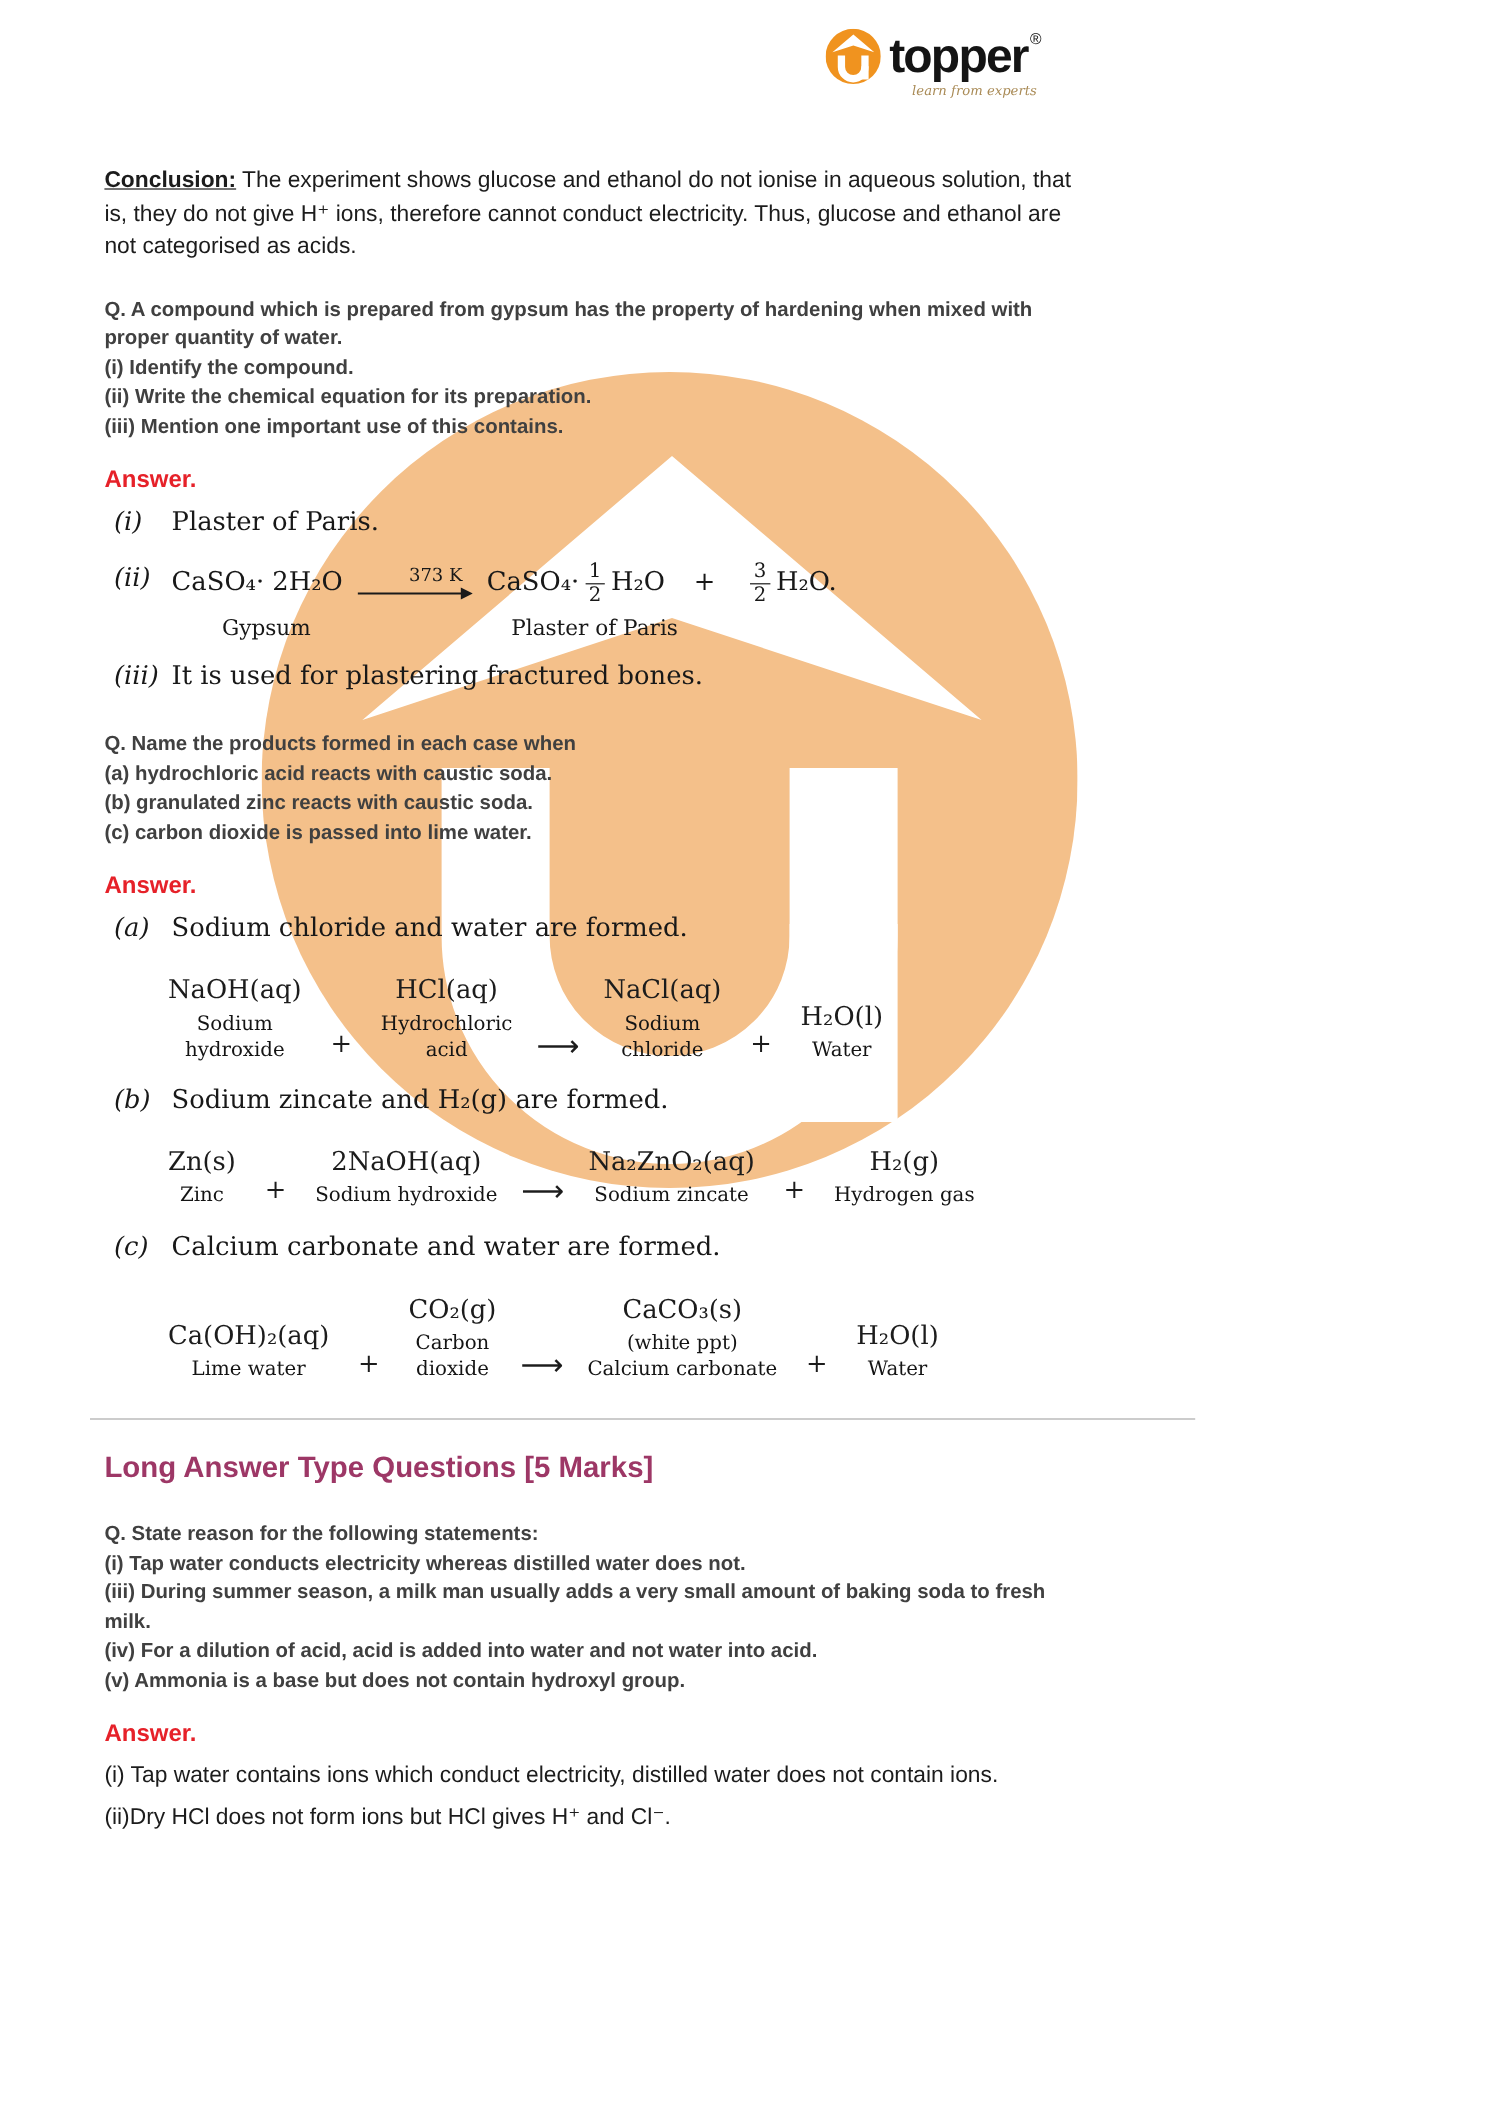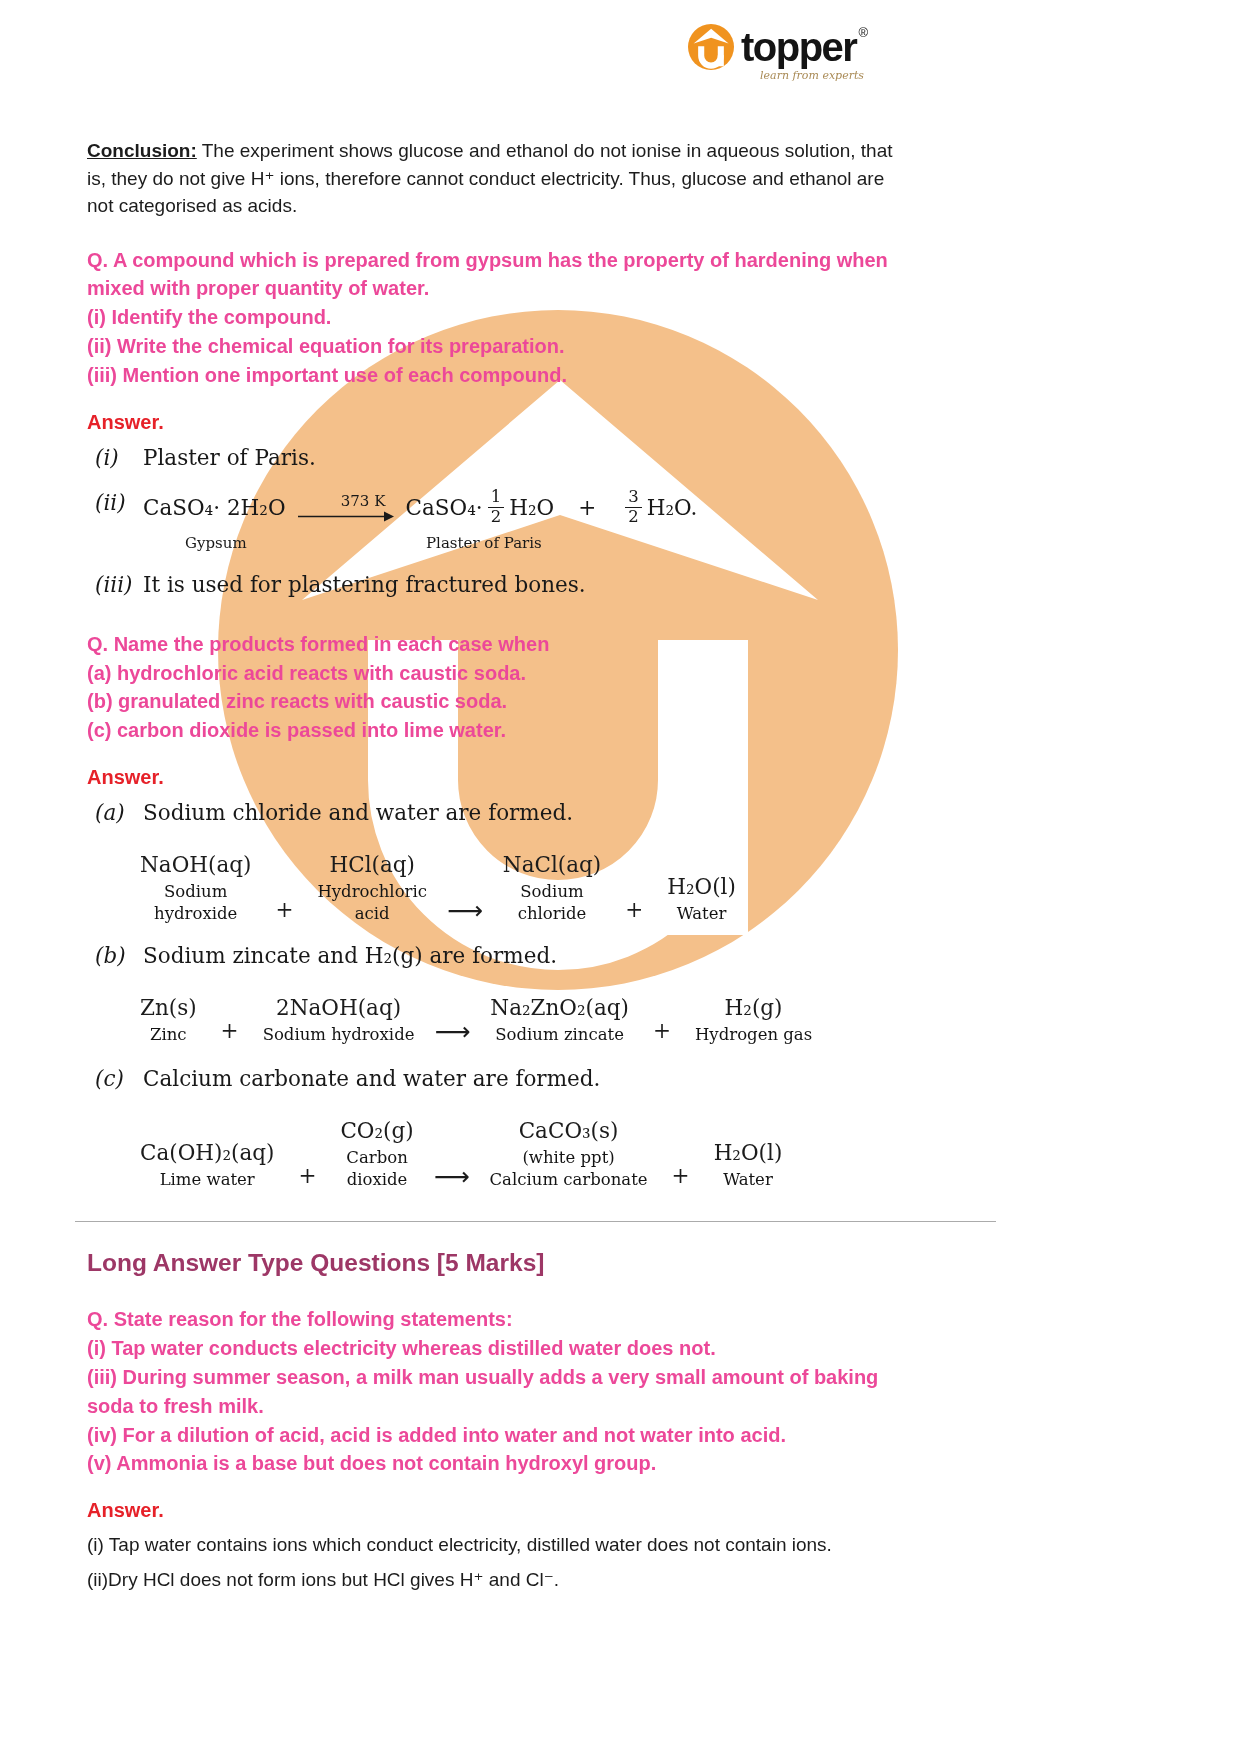--- a/index.html
+++ b/index.html
@@ -17,21 +17,21 @@
   .logo-reg{font-size:13px;color:#141414;align-self:flex-start;margin-top:1px;margin-left:2px;}
   .logo-tagline{font-family:"DejaVu Serif","Liberation Serif",serif;font-style:italic;
                 font-size:11px;color:#a98a55;margin-top:-1px;padding-right:4px;}
 
   
   main{position:relative;z-index:1;padding:137px 85px 0 87px;}
 
   .para{font-size:19px;line-height:1.45;max-width:940px;margin:0;}
   .para .plabel{font-weight:700;text-decoration:underline;}
 
-  .q-block{font-weight:700;font-size:20px;line-height:1.44;max-width:920px;color:#ec4899;}
+  .q-block{font-weight:700;font-size:17px;line-height:1.44;max-width:920px;color:#404040;}
   .q-block div{margin:0;}
   .mt26{margin-top:26px;} .mt30{margin-top:30px;} .mt28{margin-top:28px;}
 
   .answer-label{color:#e62129;font-weight:700;font-size:20px;margin-top:21px;}
 
   
   .ans-line{display:flex;align-items:flex-start;font-family:"DejaVu Serif","Liberation Serif",serif;
             font-size:21.5px;line-height:1.38;margin-left:8px;margin-top:9px;color:#181818;}
   .marker{font-style:italic;min-width:42px;margin-right:6px;}
 
@@ -40,21 +40,21 @@
   .eq2{display:flex;flex-direction:column;}
   .eq2-main{display:flex;align-items:center;}
   .formula{font-family:"DejaVu Serif","Liberation Serif",serif;}
   .rxn-arrow{display:inline-flex;flex-direction:column;align-items:center;margin:0 12px;}
   .rxn-cond{font-family:"DejaVu Serif","Liberation Serif",serif;font-size:15px;line-height:1;margin-bottom:2px;margin-left:35px;}
   .frac{display:inline-flex;flex-direction:column;align-items:center;font-size:16.5px;line-height:1.15;margin:0 5px;
         font-family:"DejaVu Serif","Liberation Serif",serif;}
   .frac .num{border-bottom:1.6px solid #1a1a1a;padding:0 3px;}
   .frac .den{padding:0 3px;}
   .eq2-sub{position:relative;height:28px;font-family:"DejaVu Serif","Liberation Serif",serif;
-           font-size:15px;margin-top:6px;}
+           font-size:18px;margin-top:6px;}
   .eq2-sub span{position:absolute;top:0;}
 
   
   .chem-eq{display:flex;align-items:flex-end;margin-left:53px;margin-top:24px;
            font-family:"DejaVu Serif","Liberation Serif",serif;font-size:21.5px;}
   .chem-col{display:flex;flex-direction:column;align-items:center;}
   .chem-label{font-size:16.5px;line-height:1.35;white-space:pre-line;text-align:center;margin-top:4px;color:#141414;}
   .op{margin:0 24px;line-height:30px;}
   .op.arrow{font-size:25px;margin:0 20px;line-height:28px;font-family:"DejaVu Sans",sans-serif;}
 
@@ -94,21 +94,21 @@
   </div>
 
   <main>
 
     <p class="para"><span class="plabel">Conclusion:</span><span> The experiment shows glucose and ethanol do not ionise in aqueous solution, that is, they do not give H⁺ ions, therefore cannot conduct electricity. Thus, glucose and ethanol are not categorised as acids.</span></p>
 
     <div class="q-block mt26">
       <div>Q. A compound which is prepared from gypsum has the property of hardening when mixed with proper quantity of water.</div>
       <div>(i) Identify the compound.</div>
       <div>(ii) Write the chemical equation for its preparation.</div>
-      <div>(iii) Mention one important use of each compound.</div>
+      <div>(iii) Mention one important use of this contains.</div>
     </div>
 
     <div class="answer-label">Answer.</div>
 
     <div class="ans-line">
       <span class="marker">(i)</span>
       <span>Plaster of Paris.</span>
     </div>
 
     <div class="ans-line eq2-wrap">

